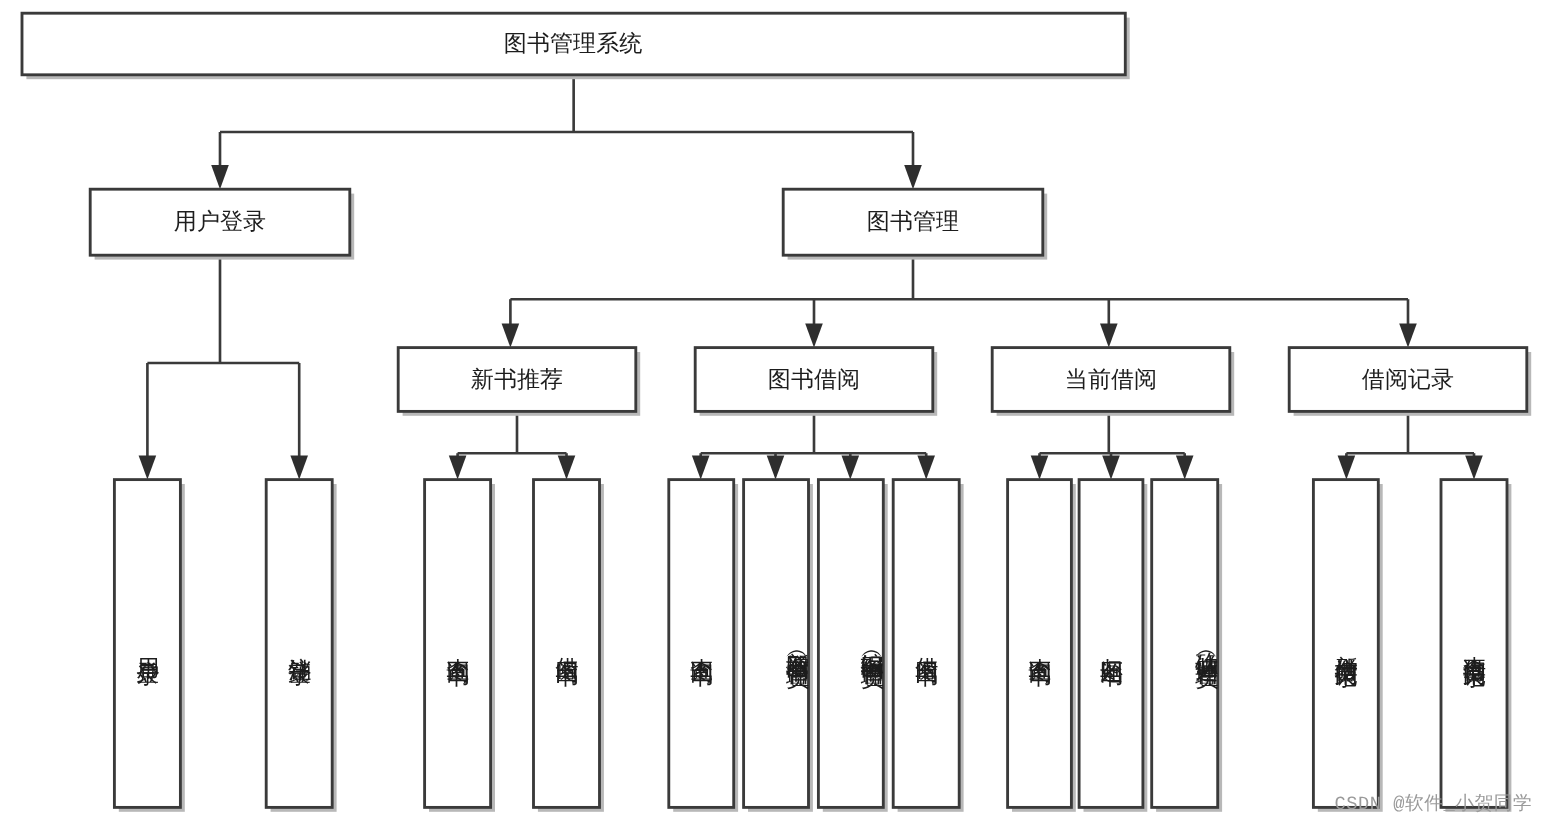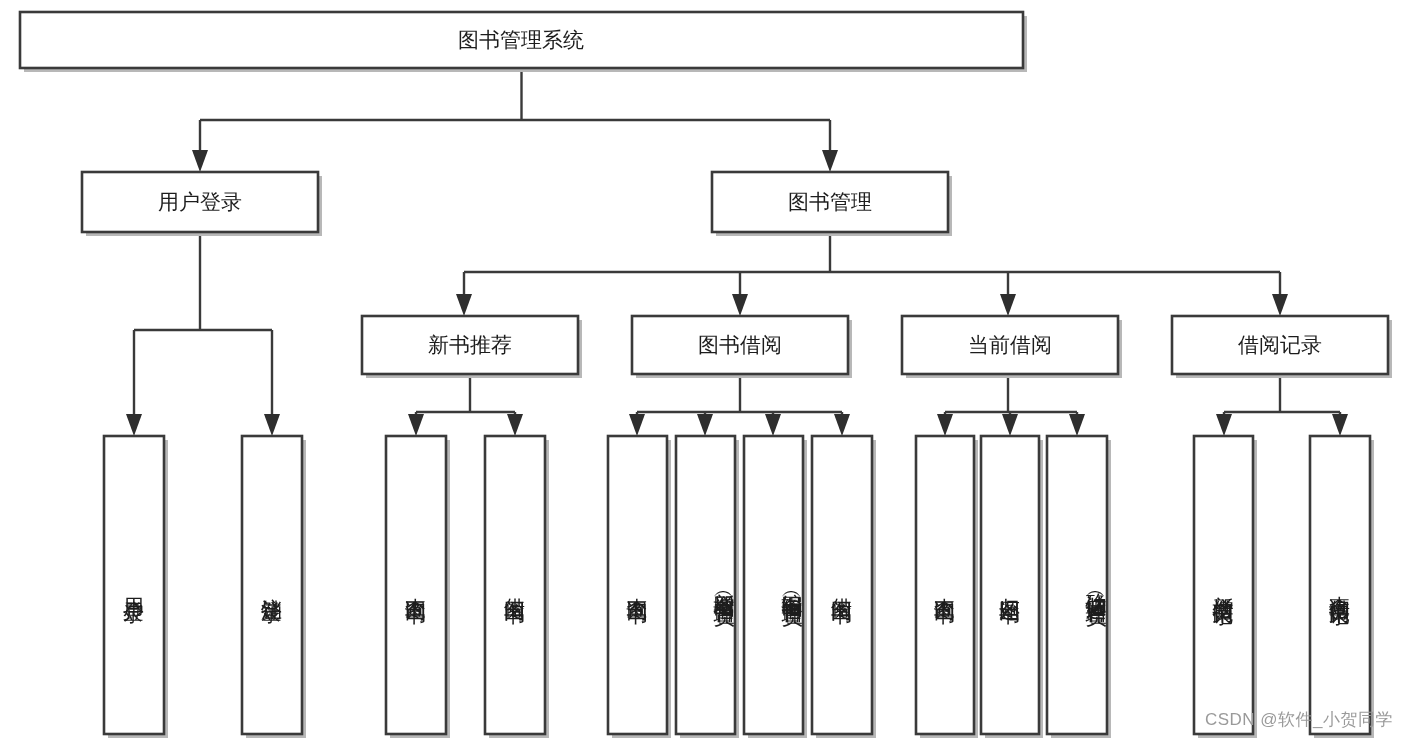--- a/index.html
+++ b/index.html
@@ -65,22 +65,22 @@
     display: flex;
     align-items: center;
     justify-content: center;
     text-align: center;
     pointer-events: none;
     user-select: none;
   }
   .watermark {
     position: absolute;
     right: 12px;
-    bottom: 16px;
-    font-family: Liberation Sans, sans-serif;
+    bottom: 6px;
+    font-family: Liberation Mono, monospace;
     font-size: 17px;
     color: #9a9a9a;
     letter-spacing: 0.5px;
     white-space: nowrap;
   }
 </style>
 </head>
 <body>
 
 <div id="diagram-root">

